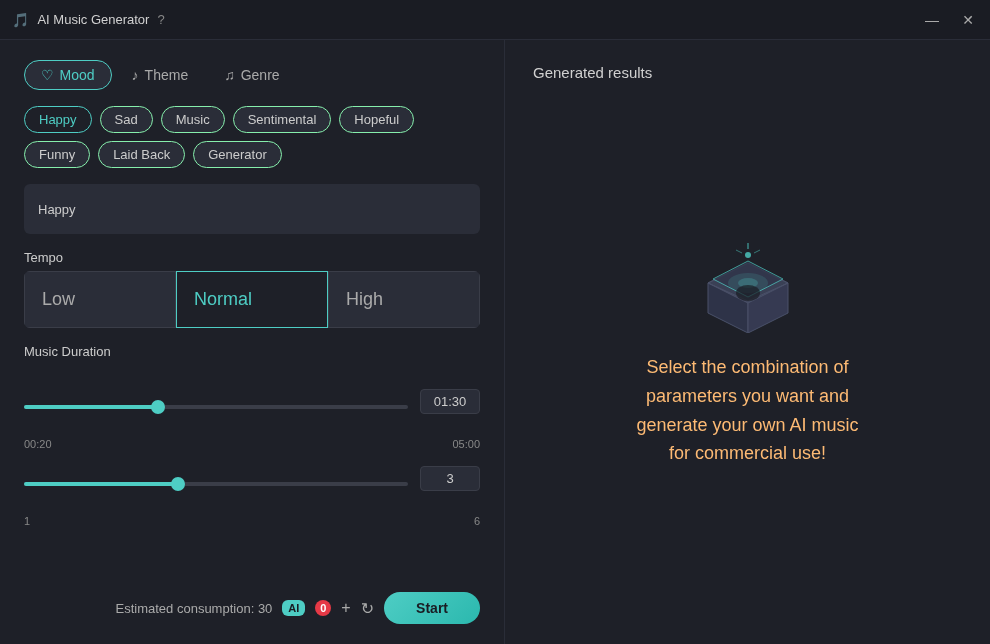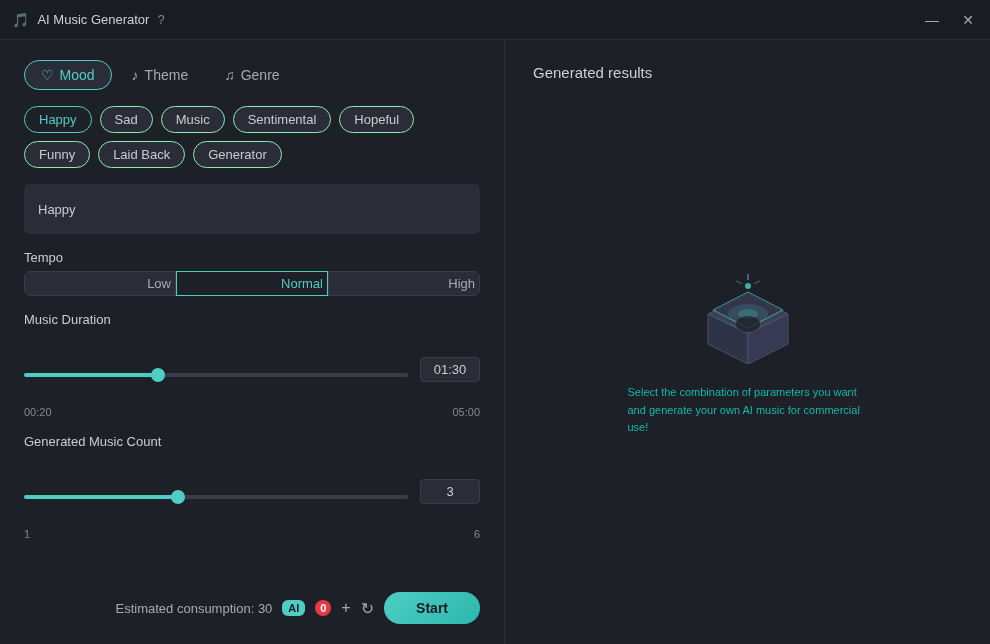--- a/index.html
+++ b/index.html
@@ -147,27 +147,27 @@
 
     
     .tempo-group {
       display: flex;
       gap: 0;
       border-radius: 6px;
       overflow: hidden;
     }
     .tempo-btn {
       flex: 1;
-      padding: 4px;
-      font-size: 13px;
+      padding: 17px;
+      font-size: 18px;
       cursor: pointer;
       background: #2a2d38;
       border: 1px solid #3a3d48;
       color: #aaa;
-      text-align: right;
+      text-align: left;
     }
     .tempo-btn.active {
       background: transparent;
       border: 1px solid #4ecdc4;
       color: #4ecdc4;
     }
 
     
     .slider-section {
       display: flex;
@@ -300,23 +300,23 @@
     .empty-state {
       flex: 1;
       display: flex;
       flex-direction: column;
       align-items: center;
       justify-content: center;
       width: 100%;
       gap: 20px;
     }
     .empty-text {
-      font-size: 11px;
-      color: #14b8a6;
-      text-align: left;
+      font-size: 18px;
+      color: #fdba74;
+      text-align: center;
       line-height: 1.6;
       max-width: 240px;
     }
   </style>
 </head>
 <body>
 
 <div class="title-bar">
   <div class="title-bar-left">
     <span class="title-bar-icon">🎵</span>
@@ -382,21 +382,20 @@
         </div>
         <div class="slider-value-box">01:30</div>
       </div>
       <div class="slider-labels">
         <span>00:20</span>
         <span>05:00</span>
       </div>
     </div>
 
     <div class="slider-section">
-      <div class="section-label">Generated Music Count</div>
       <div class="slider-row">
         <div style="position:relative;height:14px;flex:1;">
           <div class="slider-track" style="top:5px;"></div>
           <div class="slider-fill" style="top:5px;width:40%;"></div>
           <div class="slider-thumb" style="top:0;left:40%;"></div>
         </div>
         <div class="slider-value-box">3</div>
       </div>
       <div class="slider-labels">
         <span>1</span>

